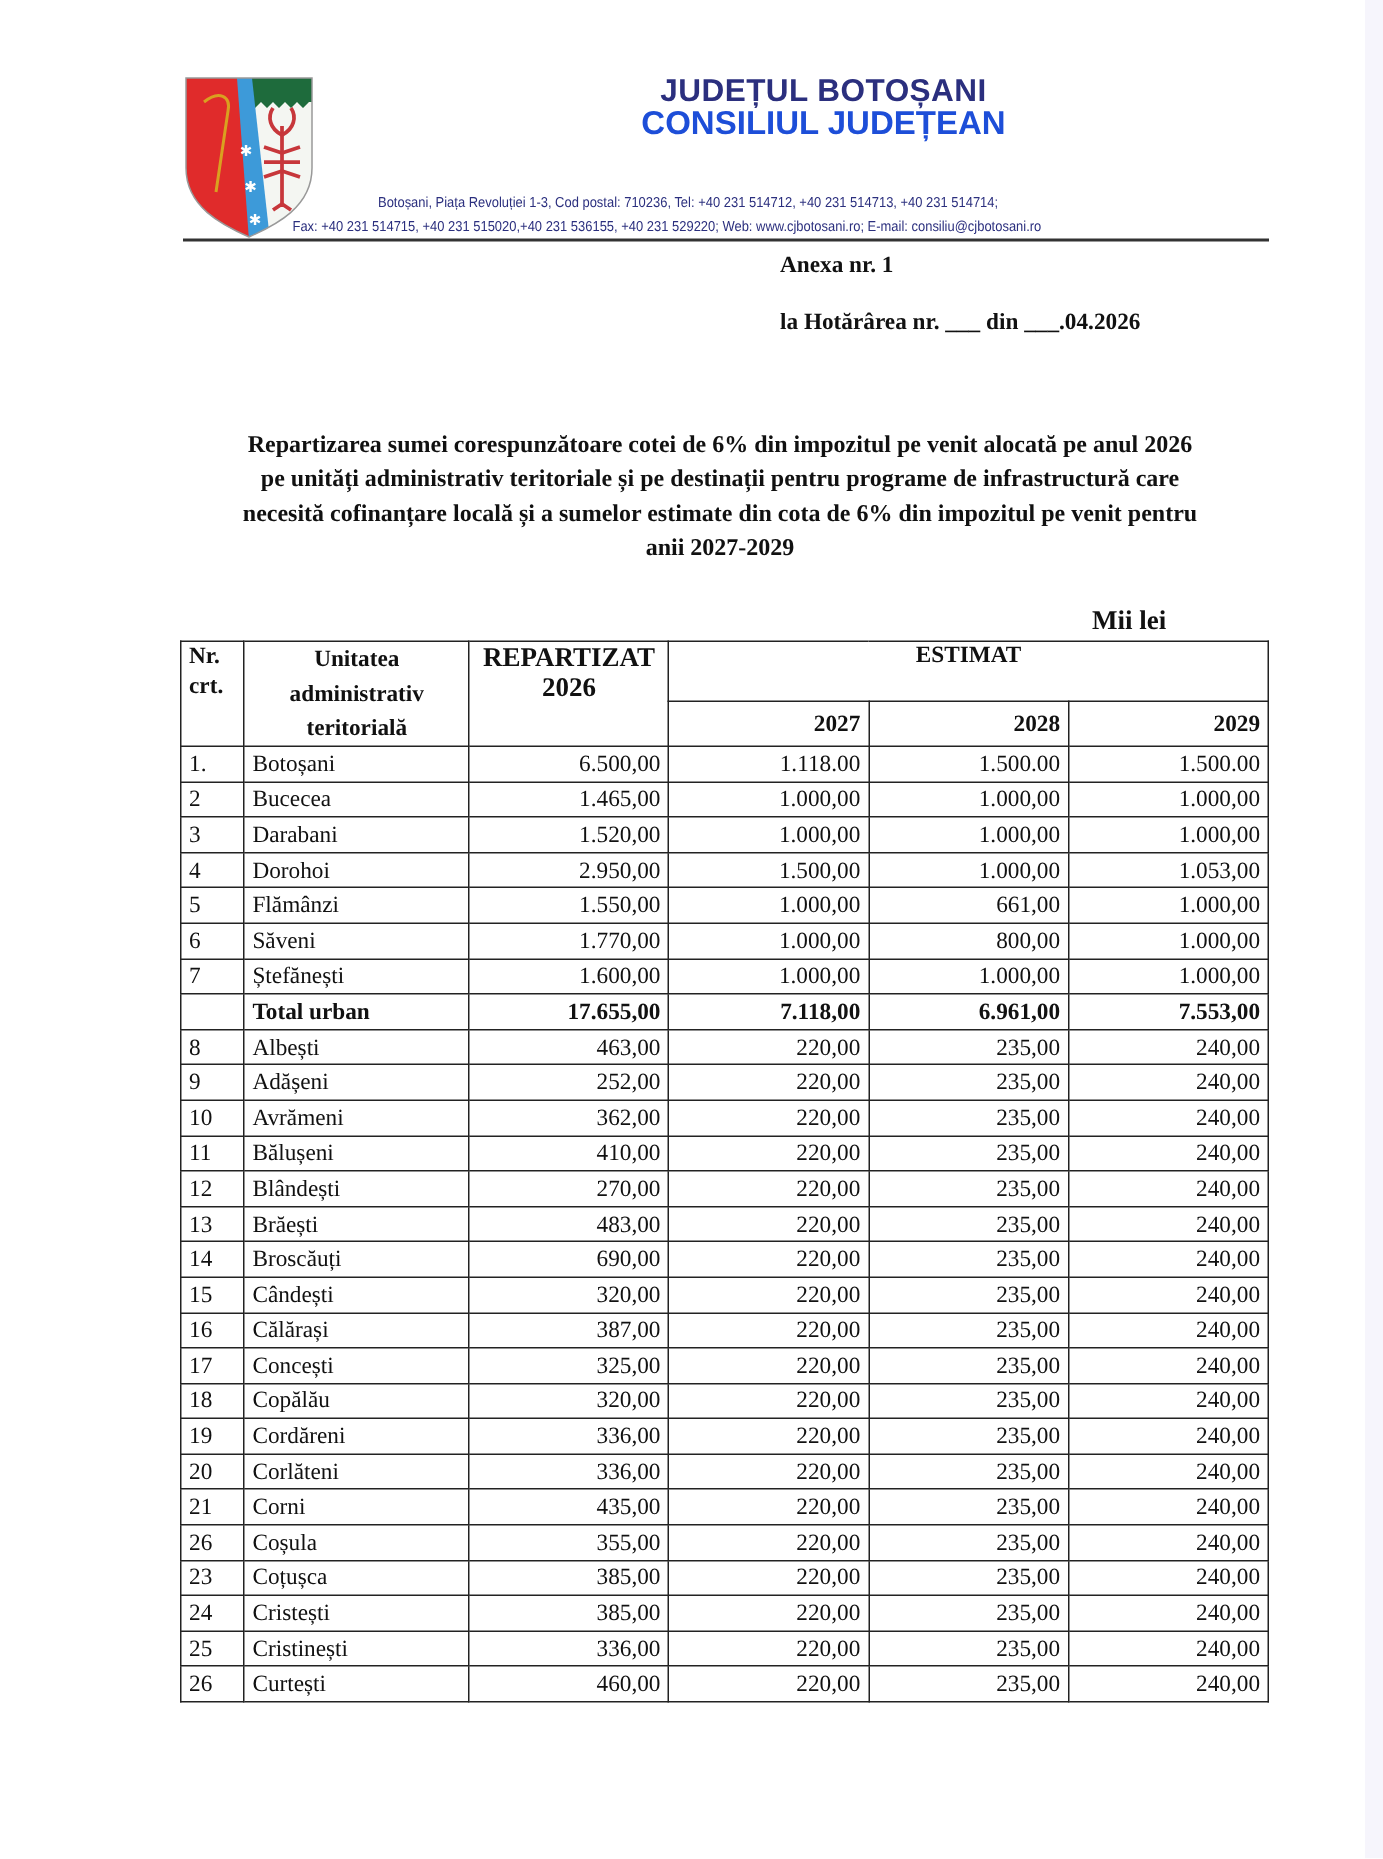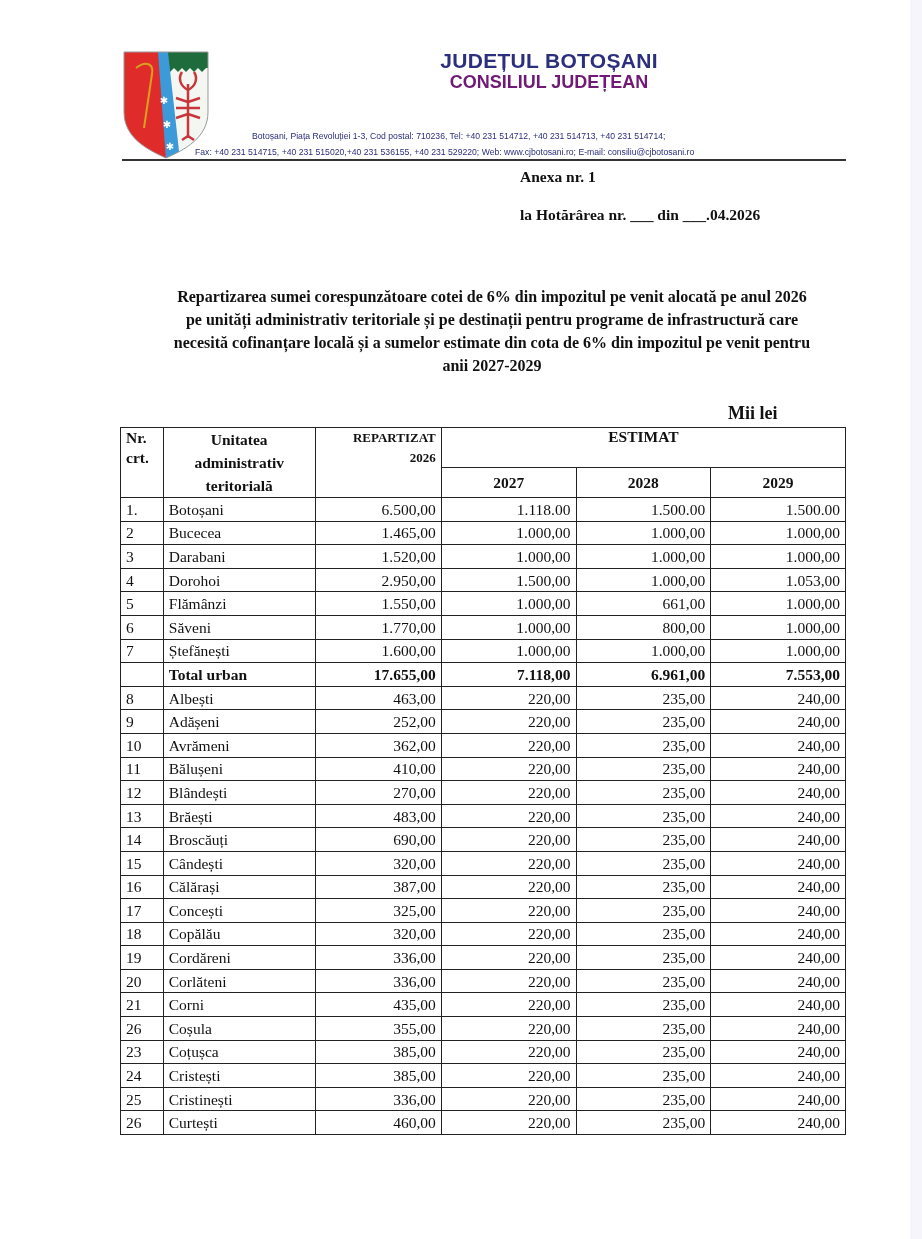--- a/index.html
+++ b/index.html
@@ -18,62 +18,62 @@
     .titles { position: absolute; left: 0; width: 724px; top: 0; text-align: center; }
     .t-romania {
       font-family: "Liberation Sans", sans-serif; font-weight: bold; color: #2b2f7e;
       font-size: 25px; letter-spacing: 9px; line-height: 26px; margin-left: 130px;
     }
     .t-judet {
       font-family: "Liberation Sans", sans-serif; font-weight: bold; color: #2b2f7e;
       font-size: 21px; line-height: 22px; margin-left: 130px; letter-spacing: 0.3px;
     }
     .t-consiliu {
-      font-family: "Liberation Sans", sans-serif; font-weight: bold; color: #701a75;
-      font-size: 18px; line-height: 20px; margin-left: 130px;
+      font-family: "Liberation Sans", sans-serif; font-weight: bold; color: #1d4ed8;
+      font-size: 22px; line-height: 20px; margin-left: 130px;
     }
     .addr {
       position: absolute; font-family: "Liberation Sans", sans-serif; color: #2b2f7e;
       font-size: 9.6px; white-space: nowrap; transform-origin: left top;
     }
     .addr1 { left: 130px; top: 80px; transform: scaleX(0.9); }
     .addr2 { left: 73px; top: 96px; transform: scaleX(0.9); }
     .rule { position: absolute; left: 122px; top: 159px; width: 724px; height: 2px; background: #333; }
 
     .anexa {
       position: absolute; left: 520px; width: 306px; text-align: left;
       font-weight: bold; font-size: 15.5px;
     }
     .anexa1 { top: 168px; right: auto; left: 520px; width: 253px; }
     .anexa2 { top: 206px; left: 520px; width: 306px; }
 
     .title-block {
-      position: absolute; left: 127px; width: 730px; top: 285px;
+      position: absolute; left: 115px; width: 730px; top: 285px;
       text-align: center; font-weight: bold; font-size: 16px; line-height: 23px;
     }
     .unit {
       position: absolute; top: 403px; left: 728px; font-weight: bold; font-size: 18px;
     }
 
     
     table.main {
       position: absolute; left: 120px; top: 427px; width: 726px;
       border-collapse: collapse; font-size: 15.5px;
     }
     table.main th, table.main td { border: 1px solid #222; padding: 0 5px; }
     table.main th { font-weight: bold; vertical-align: top; }
     .c-nr { width: 40px; }
     .c-name { width: 142px; }
     .c-rep { width: 118px; }
     .c-y { width: 126px; }
     .h-nr { text-align: left; line-height: 20px; padding-top: 1px; margin-left: 40px; }
     .h-name { text-align: center; line-height: 23px; padding-top: 1px; }
-    .h-rep { text-align: right; font-size: 13px; line-height: 20px; padding-top: 1px; }
+    .h-rep { text-align: center; font-size: 18px; line-height: 20px; padding-top: 1px; }
     .h-est { text-align: center; height: 38px; padding-top: 1px; }
-    .h-year { text-align: center; vertical-align: middle !important; height: 28px; }
+    .h-year { text-align: right; vertical-align: middle !important; height: 28px; }
     tbody td { height: 22.6px; line-height: 21px; white-space: nowrap; }
     td.nr { text-align: left; }
     td.name { text-align: left; padding-left: 8px; }
     td.num { text-align: right; }
     td.rep { text-align: right; padding-right: 34px; }
     tr.total td { font-weight: bold; }
   </style>
 </head>
 <body>
 

